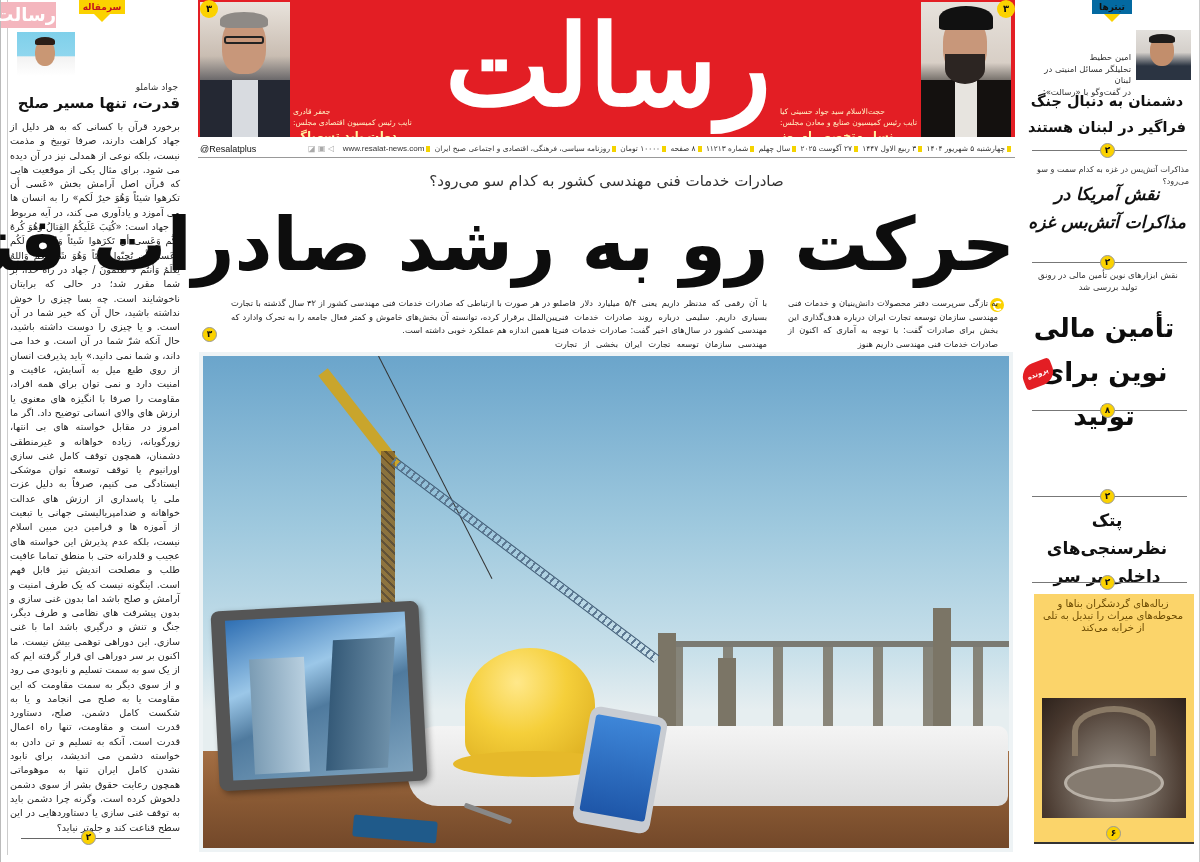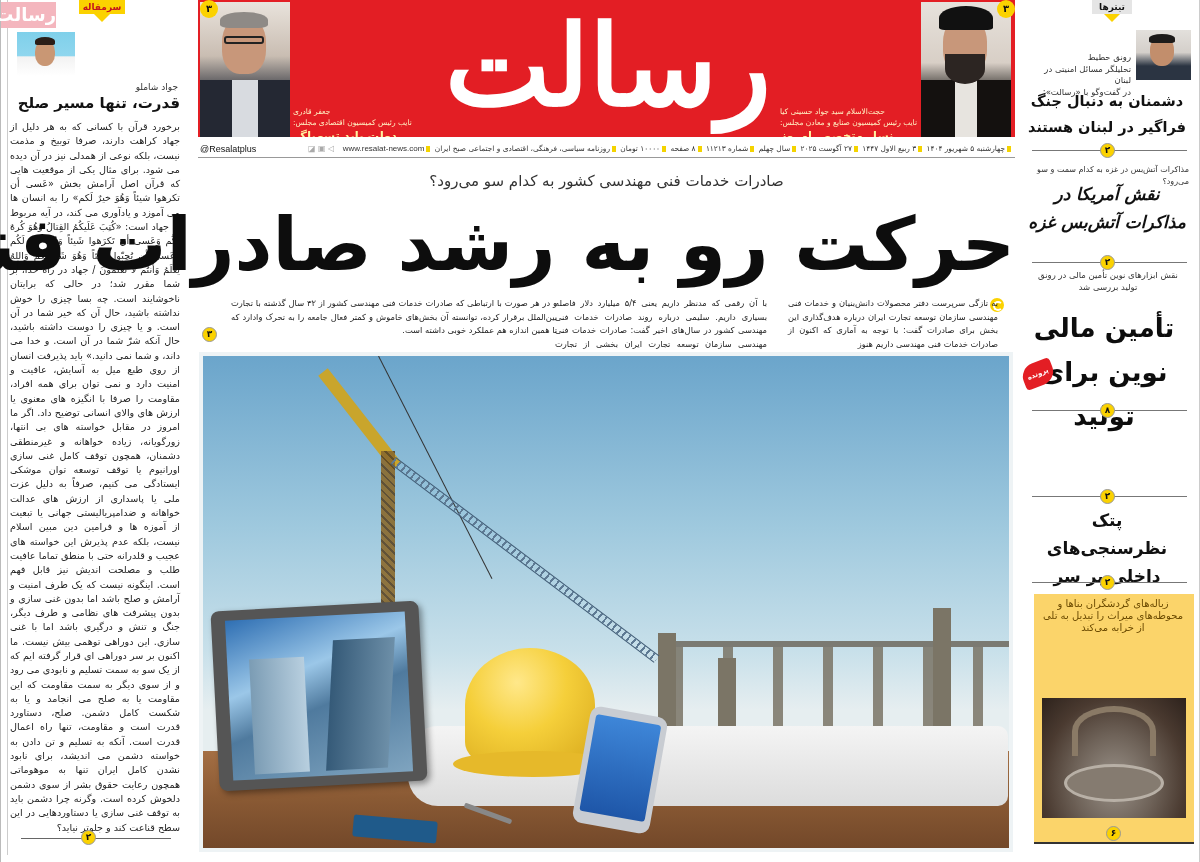--- a/index.html
+++ b/index.html
@@ -82,21 +82,21 @@
   .photo .blueprints { position: absolute; left: 205px; top: 370px; width: 600px; height: 80px; background: linear-gradient(180deg,#f4f4f4,#dcdcdc); border-radius: 30px 10px 10px 30px; }
   .photo .helmet { position: absolute; left: 262px; top: 292px; width: 130px; height: 115px; background: radial-gradient(ellipse at 40% 30%,#ffe88a 0%,#f5cf3a 45%,#d8a91c 100%); border-radius: 55% 55% 20% 20%; }
   .photo .helmet-brim { position: absolute; left: 250px; top: 395px; width: 160px; height: 26px; background: #e6b92a; border-radius: 50%; }
   .photo .phone { position: absolute; left: 378px; top: 355px; width: 78px; height: 118px; background: #c8ccd2; border-radius: 10px; transform: rotate(10deg); }
   .photo .phone .scr { position: absolute; left: 6px; top: 8px; width: 66px; height: 98px; background: linear-gradient(180deg,#3e86d8,#1e56a8); border-radius: 3px; }
   .photo .calculator { position: absolute; left: 150px; top: 462px; width: 84px; height: 22px; background: #1f5a8a; transform: rotate(5deg); border-radius: 3px; }
   .photo .pen { position: absolute; left: 260px; top: 455px; width: 50px; height: 5px; background: #888; transform: rotate(20deg); border-radius: 2px; }
 
   
   .right-col { position: absolute; left: 1018px; top: 0; width: 182px; height: 862px; background: #fff; border-right: 1px solid #ccc; }
-  .titles-tag { position: absolute; left: 74px; top: 0; width: 40px; height: 14px; background: #e5e5e5; color: #111; font-size: 9px; font-weight: bold; text-align: center; line-height: 14px; }
+  .titles-tag { position: absolute; left: 74px; top: 0; width: 40px; height: 14px; background: #0369a1; color: #111; font-size: 9px; font-weight: bold; text-align: center; line-height: 14px; }
   .titles-tag::after { content: ""; position: absolute; left: 12px; top: 14px; border-left: 8px solid transparent; border-right: 8px solid transparent; border-top: 8px solid #fbd200; }
   .rc-sep { position: absolute; left: 14px; width: 155px; height: 1px; background: #777; }
   .rc-ref { position: absolute; left: 82px; }
   .rc-photo { position: absolute; left: 118px; top: 30px; width: 55px; height: 50px; background: linear-gradient(180deg,#e3e0dc 0%,#d4cfca 45%,#2b3442 72%); overflow: hidden; }
   .rc-photo .h { position: absolute; left: 14px; top: 6px; width: 24px; height: 30px; background: #c28e6c; border-radius: 45%; }
   .rc-photo .hr { position: absolute; left: 13px; top: 4px; width: 26px; height: 9px; background: #1d1b1a; border-radius: 50% 50% 20% 20%; }
   .rc-text { position: absolute; right: 10px; text-align: right; }
   .rc-small { font-size: 8.5px; line-height: 11.5px; color: #333; }
   .rc-head { font-size: 14.5px; font-weight: bold; line-height: 26px; color: #111; text-align: center; }
   .rc-big { font-size: 26px; font-weight: bold; line-height: 44px; color: #0d0d0d; text-align: center; }
@@ -214,21 +214,21 @@
 </div>
 
 <div class="right-col">
   <div class="titles-tag">تیترها</div>
 
   <div class="rc-photo">
       <div class="h"></div>
       <div class="hr"></div>
     </div>
   <div class="rc-text rc-small" style="top:52px;right:68px;width:100px;">
-    <div>رونق حطیط</div>
+    <div>امین حطیط</div>
     <div>تحلیلگر مسائل امنیتی در لبنان</div>
     <div>در گفت‌وگو با «رسالت»:</div>
   </div>
   <div class="rc-text rc-head" style="top:88px;width:164px;">دشمنان به دنبال جنگ فراگیر در لبنان هستند</div>
   <div class="rc-sep" style="top:150px;"></div>
   <span class="page-ref rc-ref" style="top:143px;">۲</span>
 
   <div class="rc-text rc-small" style="top:164px;width:172px;font-size:8px;">مذاکرات آتش‌بس در غزه به کدام سمت و سو می‌رود؟</div>
   <div class="rc-text rc-head" style="top:180px;width:164px;font-size:17px;line-height:28px;font-style:italic;">نقش آمریکا در مذاکرات آتش‌بس غزه</div>
   <div class="rc-sep" style="top:262px;"></div>

